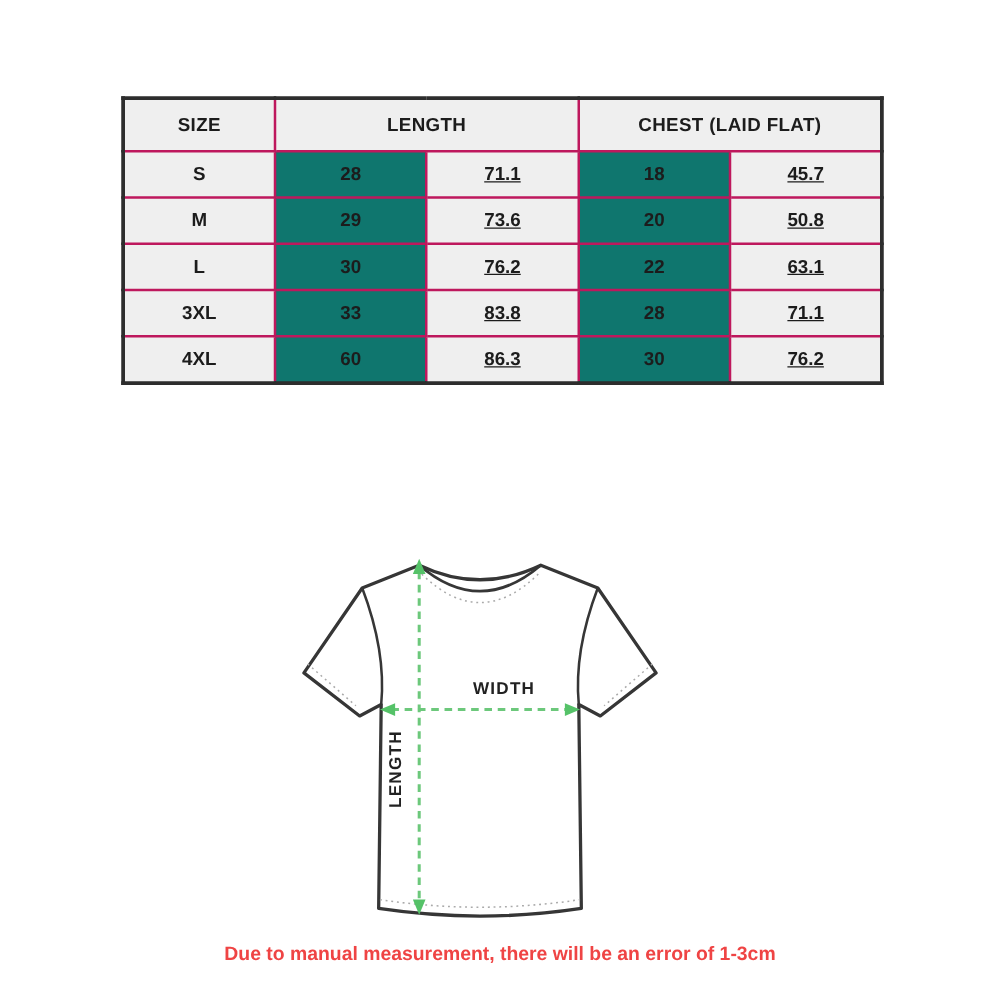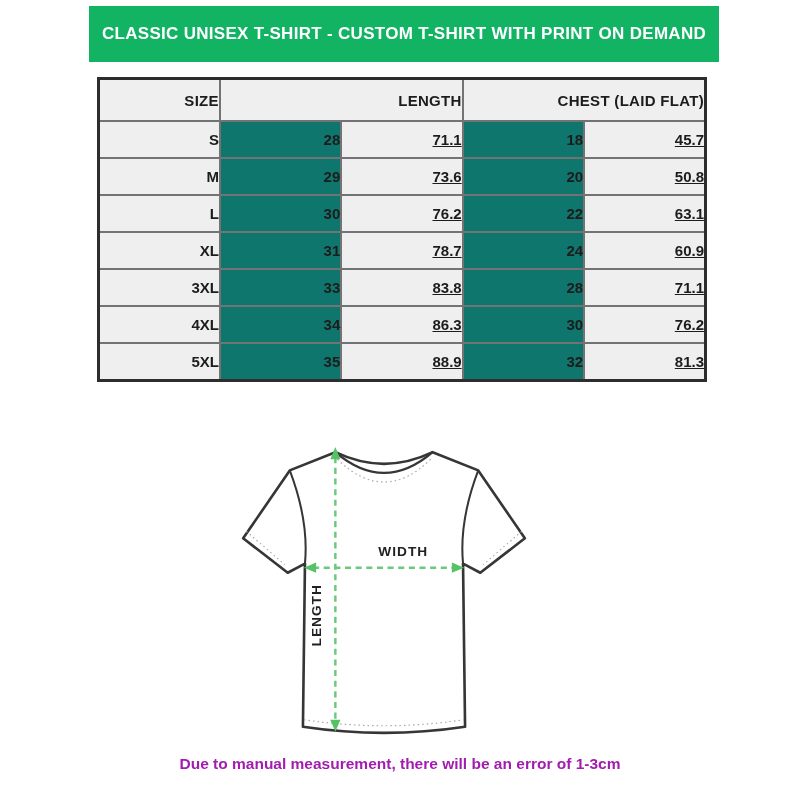--- a/index.html
+++ b/index.html
@@ -37,22 +37,22 @@
     position: absolute;
     left: 97px;
     top: 77px;
     width: 610px;
     border-collapse: collapse;
     table-layout: fixed;
     border: 3px solid #2d2d2d;
   }
   table.size-chart th,
   table.size-chart td {
-    border: 2px solid #737373;
-    text-align: right;
+    border: 2px solid #be185d;
+    text-align: center;
     vertical-align: middle;
     padding: 0;
     color: #1c1c1c;
   }
   table.size-chart th {
     height: 40px;
     background: #efefef;
     font-size: 15px;
     font-weight: 700;
     letter-spacing: 0.3px;
@@ -77,40 +77,37 @@
     top: 434px;
     width: 304px;
     height: 316px;
   }
   .footer-note {
     position: absolute;
     left: 0;
     top: 755px;
     width: 800px;
     text-align: center;
-    color: #a21caf;
+    color: #ef4444;
     font-size: 15.5px;
     font-weight: 700;
   }
   .svg-label {
     font-family: "Liberation Sans", sans-serif;
     font-size: 13.5px;
     font-weight: 700;
     fill: #222222;
     letter-spacing: 1px;
   }
 </style>
 </head>
 <body>
 
 <div class="stage">
 
-  <div class="banner">
-    <span class="banner-title">CLASSIC UNISEX T-SHIRT - CUSTOM T-SHIRT WITH PRINT ON DEMAND</span>
-  </div>
 
   <table class="size-chart">
     <colgroup>
       <col style="width:20%">
         <col style="width:20%">
         <col style="width:20%">
         <col style="width:20%">
         <col style="width:20%">
     </colgroup>
     <thead>
@@ -136,46 +133,32 @@
           <td class="cm-cell">50.8</td>
         </tr>
         <tr>
           <td class="size-cell">L</td>
           <td class="in-cell">30</td>
           <td class="cm-cell">76.2</td>
           <td class="in-cell">22</td>
           <td class="cm-cell">63.1</td>
         </tr>
         <tr>
-          <td class="size-cell">XL</td>
-          <td class="in-cell">31</td>
-          <td class="cm-cell">78.7</td>
-          <td class="in-cell">24</td>
-          <td class="cm-cell">60.9</td>
-        </tr>
-        <tr>
           <td class="size-cell">3XL</td>
           <td class="in-cell">33</td>
           <td class="cm-cell">83.8</td>
           <td class="in-cell">28</td>
           <td class="cm-cell">71.1</td>
         </tr>
         <tr>
           <td class="size-cell">4XL</td>
-          <td class="in-cell">34</td>
+          <td class="in-cell">60</td>
           <td class="cm-cell">86.3</td>
           <td class="in-cell">30</td>
           <td class="cm-cell">76.2</td>
-        </tr>
-        <tr>
-          <td class="size-cell">5XL</td>
-          <td class="in-cell">35</td>
-          <td class="cm-cell">88.9</td>
-          <td class="in-cell">32</td>
-          <td class="cm-cell">81.3</td>
         </tr>
       </tbody>
   </table>
 
   <div class="shirt-diagram">
     <svg viewBox="0 0 300 310" width="304" height="316">
 
       <path d="M 102,17 Q 150,40 198,17 L 243,35 L 289,102 L 245,136 L 228,127 L 230,288 Q 150,300 70,288 L 72,127 L 55,136 L 11,102 L 57,35 Z" fill="#ffffff" stroke="#363636" stroke-width="2.6" stroke-linejoin="round"></path>
 
       <path d="M 57,35 Q 76,85 72,127" fill="none" stroke="#363636" stroke-width="2"></path>

